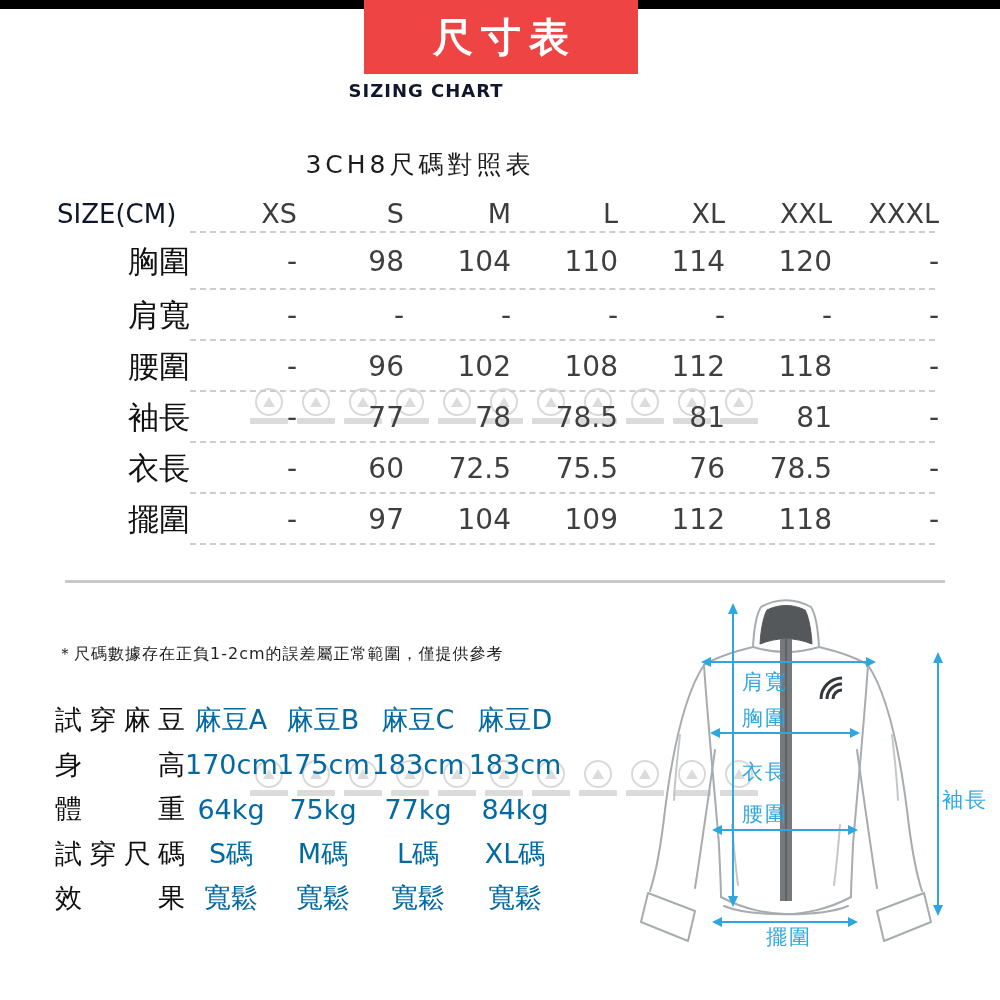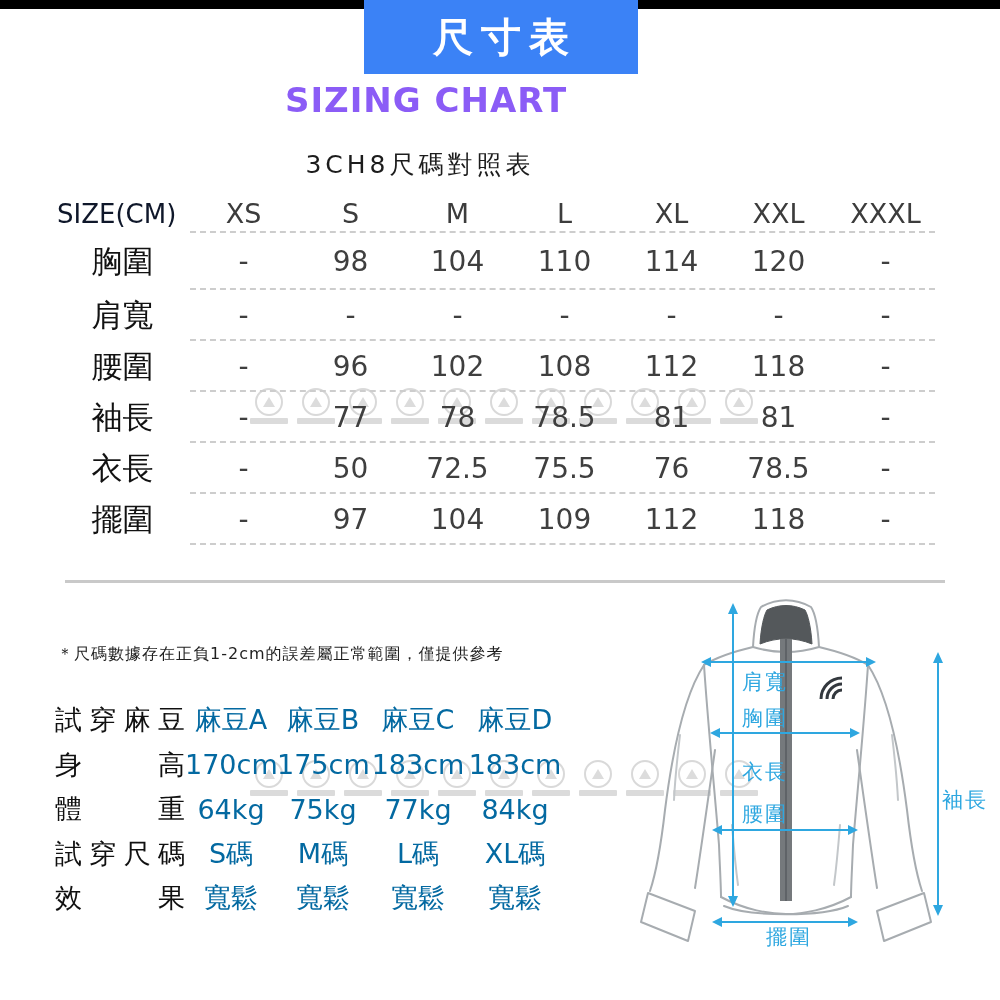--- a/index.html
+++ b/index.html
@@ -1,37 +1,37 @@
 <!DOCTYPE html>
 <html><head>
 <meta charset="utf-8">
 <style>
   html,body{margin:0;padding:0;background:#ffffff;}
   #page{position:relative;width:1000px;height:1000px;background:#ffffff;overflow:hidden;
         font-family:"DejaVu Sans","Liberation Sans",sans-serif;color:#2f2f2f;}
 
   
   .top-strip{position:absolute;left:0;top:0;width:1000px;height:9px;background:#000;}
-  .title-banner{position:absolute;left:364px;top:0;width:274px;height:74px;background:#3b82f6;
+  .title-banner{position:absolute;left:364px;top:0;width:274px;height:74px;background:#ef4444;
                 display:flex;align-items:center;justify-content:center;}
   .title-banner .t{color:#fff;font-size:40px;font-weight:700;letter-spacing:8px;text-indent:8px;}
   .subtitle{position:absolute;left:0;top:80px;width:852px;text-align:center;
-            font-size:34px;font-weight:800;color:#8b5cf6;letter-spacing:1px;}
+            font-size:18px;font-weight:800;color:#0f172a;letter-spacing:1px;}
   .table-title{position:absolute;left:0;top:148px;width:840px;text-align:center;
                font-size:25px;color:#1c1c1c;letter-spacing:4px;}
 
   
   #size-table{position:absolute;left:55px;top:194px;width:884px;z-index:2;}
   .size-row{display:grid;grid-template-columns:135px repeat(7,107px);align-items:center;position:relative;}
   .size-row::after{content:"";position:absolute;left:135px;right:4px;bottom:0;
                    border-bottom:2px dashed #cdcdcd;}
   .size-head{height:39px;}
   .data-row{height:51px;}
   .data-row.first{height:57px;}
-  .cell{text-align:center;white-space:nowrap;}
+  .cell{text-align:right;white-space:nowrap;}
   .corner{text-align:left;font-size:26px;color:#0f172a;padding-left:2px;}
   .col-head{font-size:27px;color:#3c3c3c;}
   .row-label{font-size:31px;color:#121212;}
   .val{font-size:28px;color:#3f3f3f;}
 
   
   .divider{position:absolute;left:65px;top:580px;width:880px;height:3px;background:#c9c9c9;z-index:1;}
 
   
   .note{position:absolute;left:57px;top:644px;font-size:16px;color:#1f1f1f;letter-spacing:1px;z-index:2;}
@@ -118,21 +118,21 @@
         <div class="cell val">77</div>
         <div class="cell val">78</div>
         <div class="cell val">78.5</div>
         <div class="cell val">81</div>
         <div class="cell val">81</div>
         <div class="cell val">-</div>
       </div>
       <div class="size-row data-row">
         <div class="cell row-label">衣長</div>
         <div class="cell val">-</div>
-        <div class="cell val">50</div>
+        <div class="cell val">60</div>
         <div class="cell val">72.5</div>
         <div class="cell val">75.5</div>
         <div class="cell val">76</div>
         <div class="cell val">78.5</div>
         <div class="cell val">-</div>
       </div>
       <div class="size-row data-row">
         <div class="cell row-label">擺圍</div>
         <div class="cell val">-</div>
         <div class="cell val">97</div>

